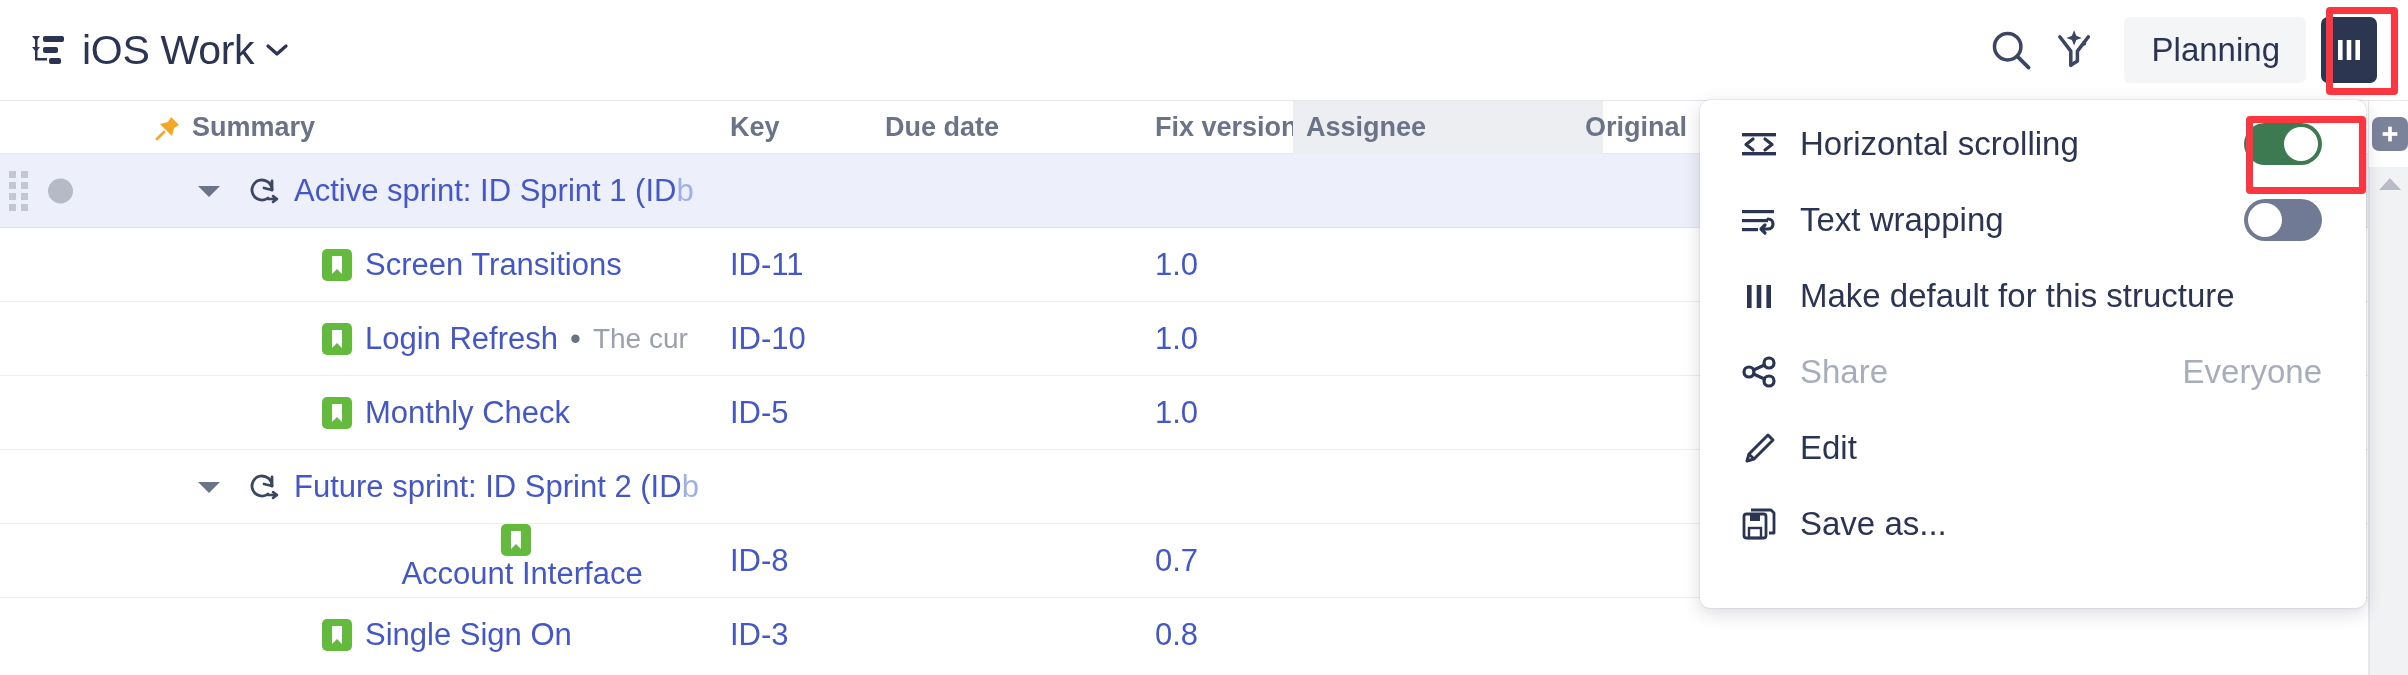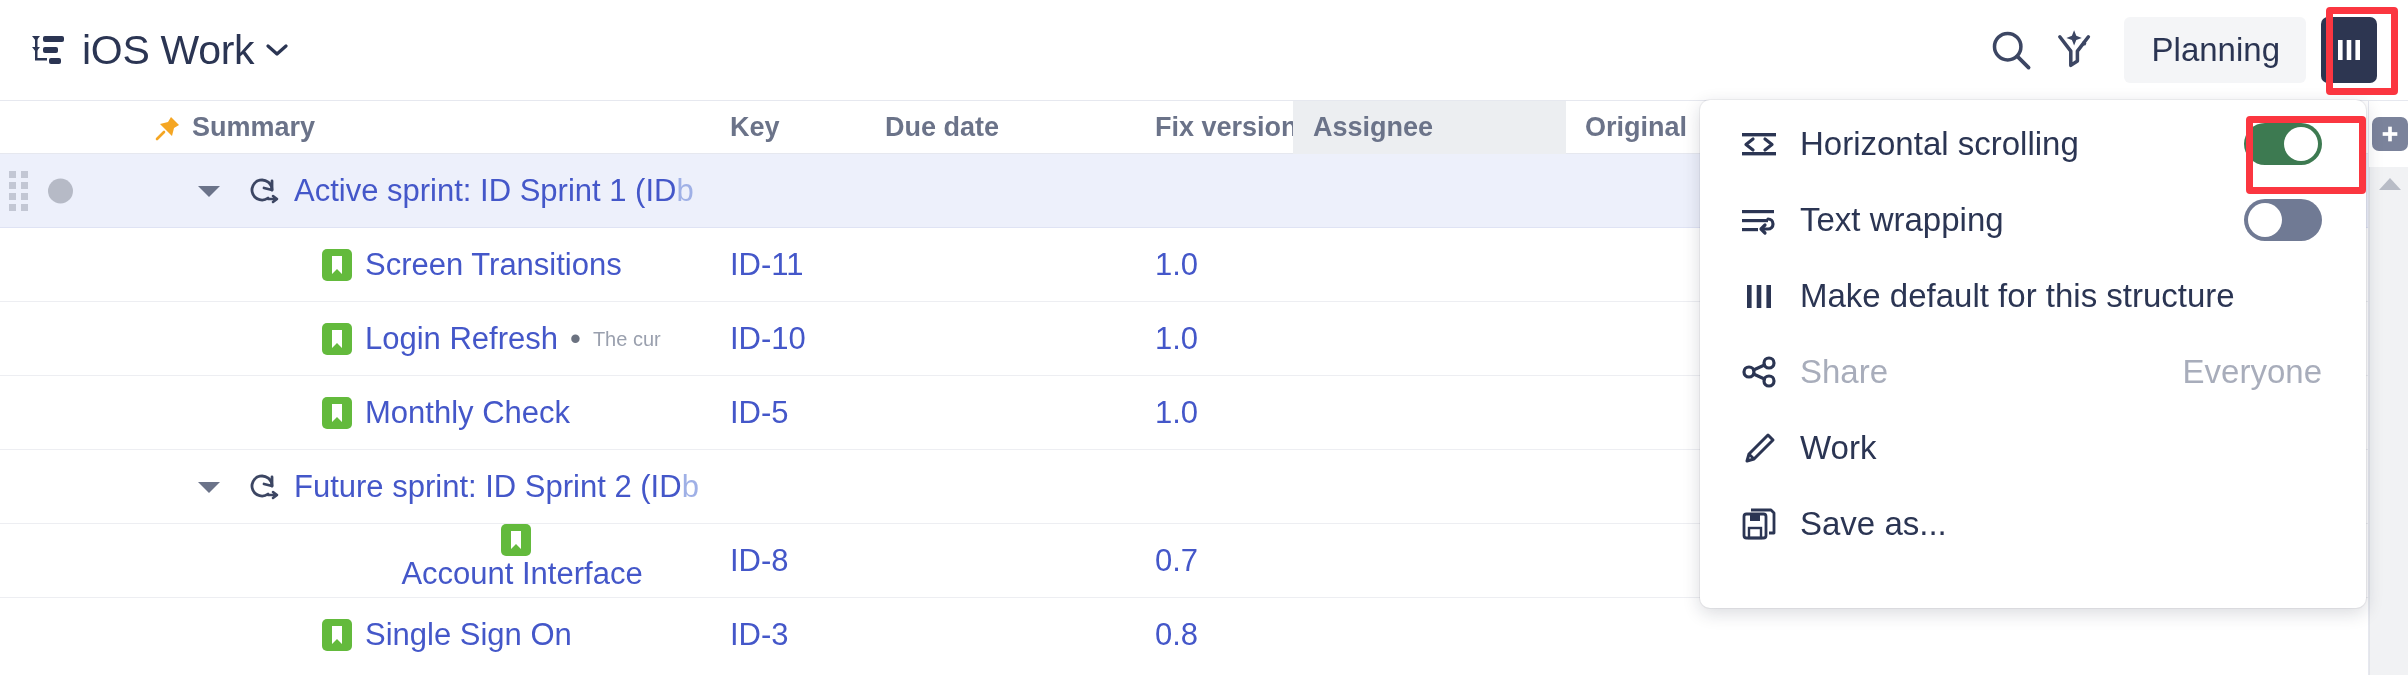--- a/index.html
+++ b/index.html
@@ -95,21 +95,21 @@
   .sprint-label {
     left: 294px; font-size: 31px; color: #4457c9;
   }
   .sprint-label .dim { color: #9fb0e6; }
   .story-icon {
     width: 30px; height: 32px; flex: 0 0 auto; margin-right: 13px;
   }
   .issue-summary { left: 322px; text-align: center; }
   .issue-title { font-size: 31px; color: #4457c9; }
   .issue-sep { font-size: 31px; color: #6b7280; margin: 0 12px; }
-  .issue-desc { font-size: 20px; color: #9aa0ae; }
+  .issue-desc { font-size: 28px; color: #9aa0ae; }
   .issue-desc.fade { color: #c9cdd6; margin-left: 26px; }
 
   .cell {
     position: absolute; top: 0; height: 74px; display: flex; align-items: center;
     font-size: 31px; color: #4457c9; white-space: nowrap; overflow: hidden;
   }
 
   
   .right-rail {
     position: absolute; right: 0; top: 101px; width: 40px; height: 574px;
@@ -236,21 +236,21 @@
       </div>
 
       <div class="col-h" style="left:885px; width:255px;">
         <span>Due date</span>
       </div>
 
       <div class="col-h" style="left:1155px; width:138px;">
         <span>Fix version</span>
       </div>
 
-      <div class="col-h shaded" style="left:1293px; width:273px; padding-left:20px;">
+      <div class="col-h shaded" style="left:1293px; width:310px; padding-left:13px;">
         <span>Assignee</span>
       </div>
 
       <div class="col-h" style="left:1585px; width:200px;">
         <span>Original</span>
       </div>
     </div>
 
     <div class="row sprint">
       <span class="drag-handle">
@@ -518,21 +518,21 @@
       <span class="mi-right">Everyone</span>
     </div>
 
     <div class="menu-item">
       <span class="mi-icon">
         <svg viewBox="0 0 38 38" width="38" height="38">
           <path d="M28 6 L33 11 L14 30 L7 32 L9 25 Z" stroke="#2b3553" stroke-width="3" fill="none" stroke-linejoin="round"></path>
           <path d="M9 25 L14 30" stroke="#2b3553" stroke-width="2.6"></path>
         </svg>
       </span>
-      <span class="mi-label">Work</span>
+      <span class="mi-label">Edit</span>
     </div>
 
     <div class="menu-item">
       <span class="mi-icon">
         <svg viewBox="0 0 38 38" width="38" height="38">
           <rect x="4" y="9" width="22" height="24" rx="2.5" stroke="#2b3553" stroke-width="2.8" fill="none"></rect>
           <path d="M11 5 L31 5 L34 8 L34 28 L29 28" stroke="#2b3553" stroke-width="2.8" fill="none" stroke-linejoin="round"></path>
           <rect x="10" y="9" width="10" height="7" fill="#2b3553"></rect>
           <rect x="9" y="23" width="12" height="10" stroke="#2b3553" stroke-width="2.4" fill="none"></rect>
         </svg>

